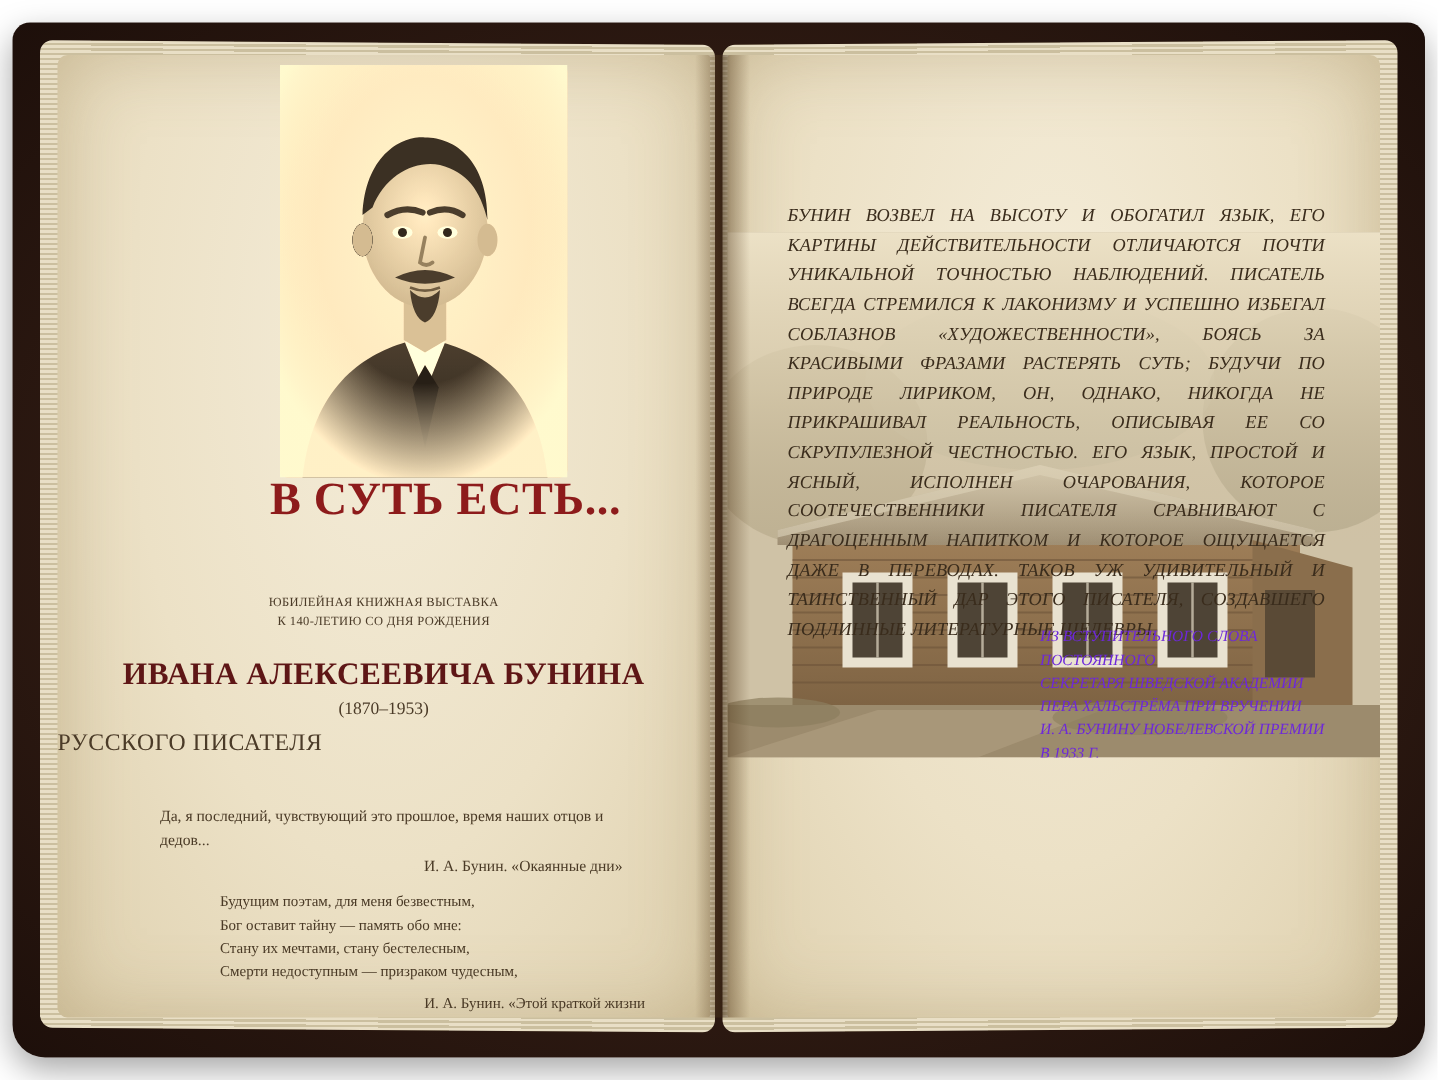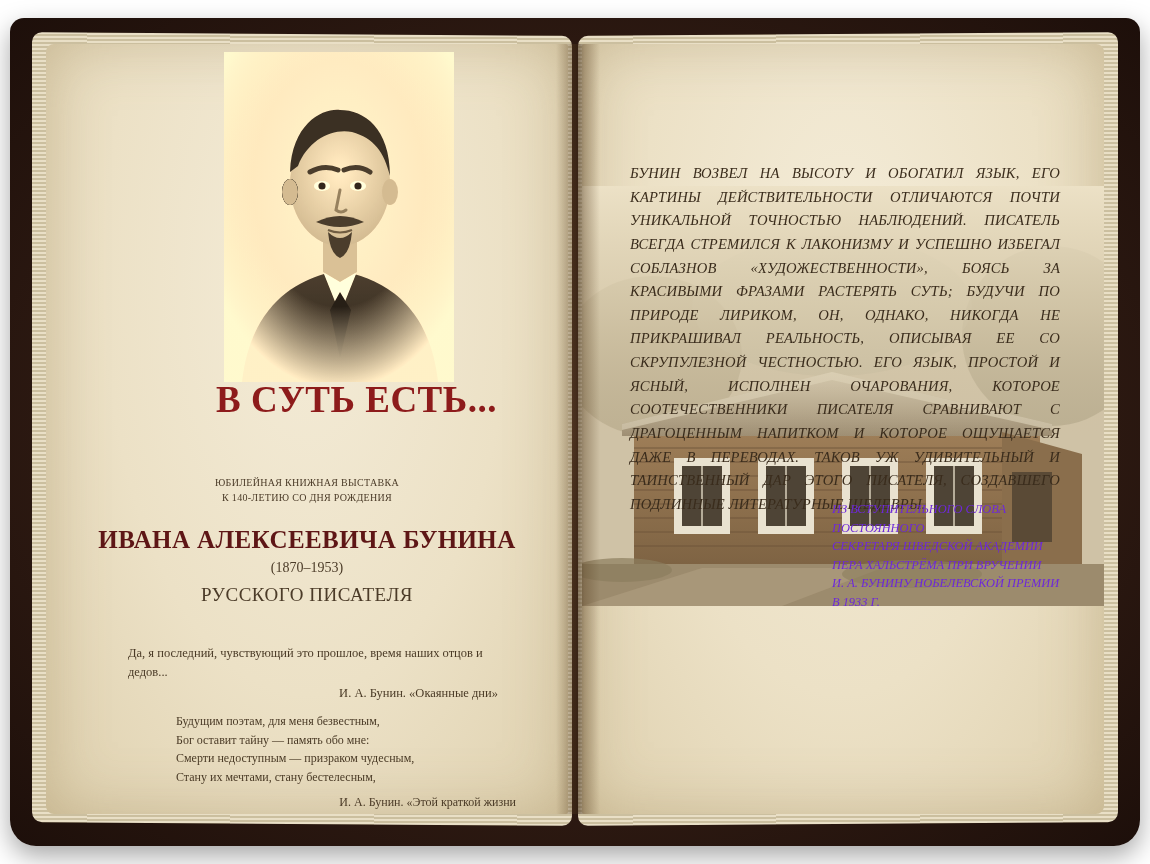--- a/index.html
+++ b/index.html
@@ -154,21 +154,20 @@
     left: 0; right: 0;
     top: 516px;
     text-align: center;
     color: #4b3b28;
     font-size: 14px;
   }
   .role {
     position: absolute;
     left: 0; right: 0;
     top: 540px;
-    text-align: center;
     color: #4b3b28;
     font-size: 19px;
     letter-spacing: .5px;
   }
 
   .quote1 {
     position: absolute;
     left: 82px;
     width: 370px;
     top: 600px;
@@ -332,22 +331,22 @@
       <div class="role">РУССКОГО ПИСАТЕЛЯ</div>
 
       <div class="quote1">
         <span>Да, я последний, чувствующий это прошлое, время наших отцов и дедов...</span>
         <span class="src">И. А. Бунин. «Окаянные дни»</span>
       </div>
 
       <div class="quote2">
         <div>Будущим поэтам, для меня безвестным,</div>
         <div>Бог оставит тайну — память обо мне:</div>
+        <div>Стану их мечтами, стану бестелесным,</div>
         <div>Смерти недоступным — призраком чудесным,</div>
-        <div>Стану их мечтами, стану бестелесным,</div>
         <span class="src">И. А. Бунин. «Этой краткой жизни</span>
         <span class="src2">вечным изменением...»</span>
       </div>
     </div>
 
     <div class="right-content">
 
       <div class="house-photo">
         <svg viewBox="0 0 522 420" preserveAspectRatio="none">
           <defs>

